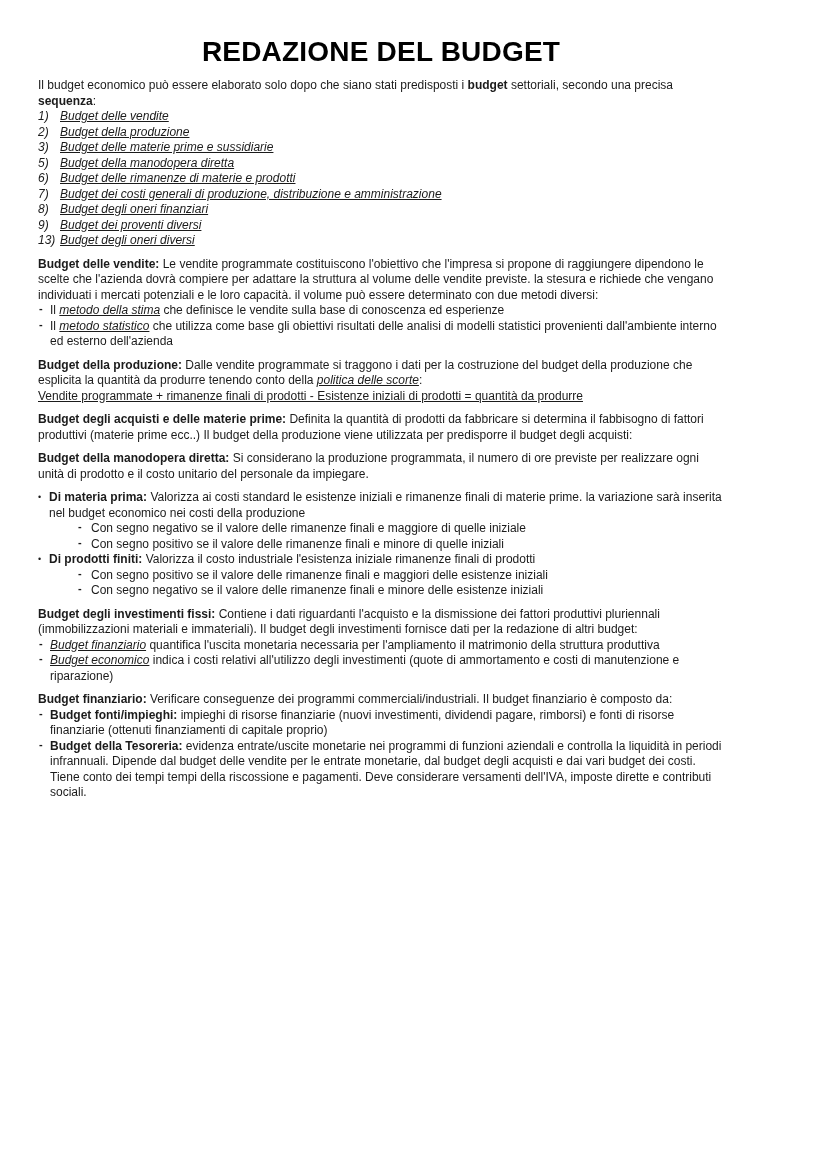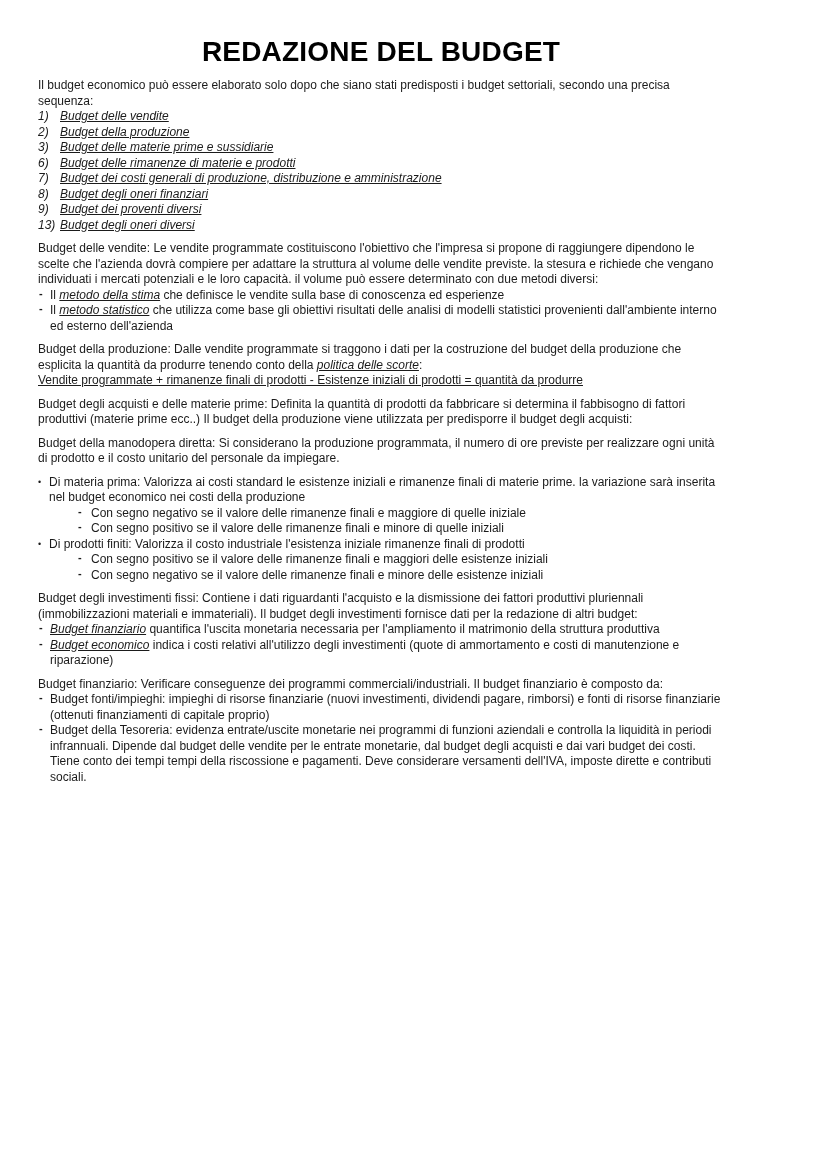--- a/index.html
+++ b/index.html
@@ -28,21 +28,21 @@
     text-align: center;
     font-size: 28px;
     line-height: 31px;
     font-weight: bold;
     color: #000000;
     letter-spacing: 0.2px;
   }
   .sec { margin-top: 8px; }
   .sec.first { margin-top: 0; }
   .para { }
-  .b { font-weight: normal; }
+  .b { font-weight: bold; }
   .i { font-style: italic; }
   .u { text-decoration: underline; }
   .numlist { }
   .num-item { }
   .num-item .num {
     display: inline-block;
     width: 22px;
     font-style: italic;
   }
   .num-item .txt {
@@ -77,20 +77,21 @@
 
 <div class="page">
   <h1 class="title">REDAZIONE DEL BUDGET</h1>
   <div>
       <section class="sec first">
         <div class="para"><span>Il budget economico può essere elaborato solo dopo che siano stati predisposti i </span><span class="b">budget</span><span> settoriali, secondo una precisa </span><span class="b">sequenza</span><span>:</span></div>
         <div class="numlist">
           <div class="num-item"><span class="num">1)</span><span class="txt">Budget delle vendite</span></div>
           <div class="num-item"><span class="num">2)</span><span class="txt">Budget della produzione</span></div>
           <div class="num-item"><span class="num">3)</span><span class="txt">Budget delle materie prime e sussidiarie</span></div>
+          <div class="num-item"><span class="num">5)</span><span class="txt">Budget della manodopera diretta</span></div>
           <div class="num-item"><span class="num">6)</span><span class="txt">Budget delle rimanenze di materie e prodotti</span></div>
           <div class="num-item"><span class="num">7)</span><span class="txt">Budget dei costi generali di produzione, distribuzione e amministrazione</span></div>
           <div class="num-item"><span class="num">8)</span><span class="txt">Budget degli oneri finanziari</span></div>
           <div class="num-item"><span class="num">9)</span><span class="txt">Budget dei proventi diversi</span></div>
           <div class="num-item"><span class="num">13)</span><span class="txt">Budget degli oneri diversi</span></div>
         </div>
       </section>
       <section class="sec">
         <div class="para"><span class="b">Budget delle vendite:</span><span> Le vendite programmate costituiscono l'obiettivo che l'impresa si propone di raggiungere dipendono le scelte che l'azienda dovrà compiere per adattare la struttura al volume delle vendite previste. la stesura e richiede che vengano individuati i mercati potenziali e le loro capacità. il volume può essere determinato con due metodi diversi:</span></div>
         <div class="li dash">

